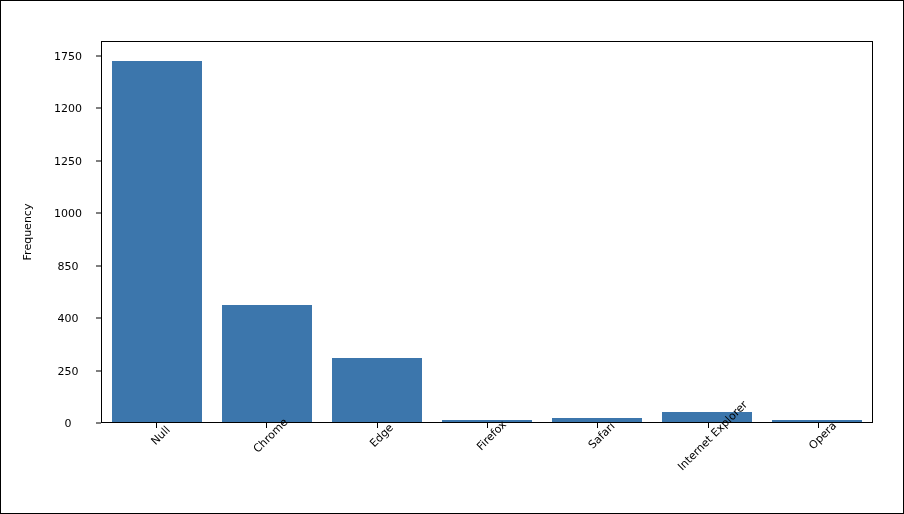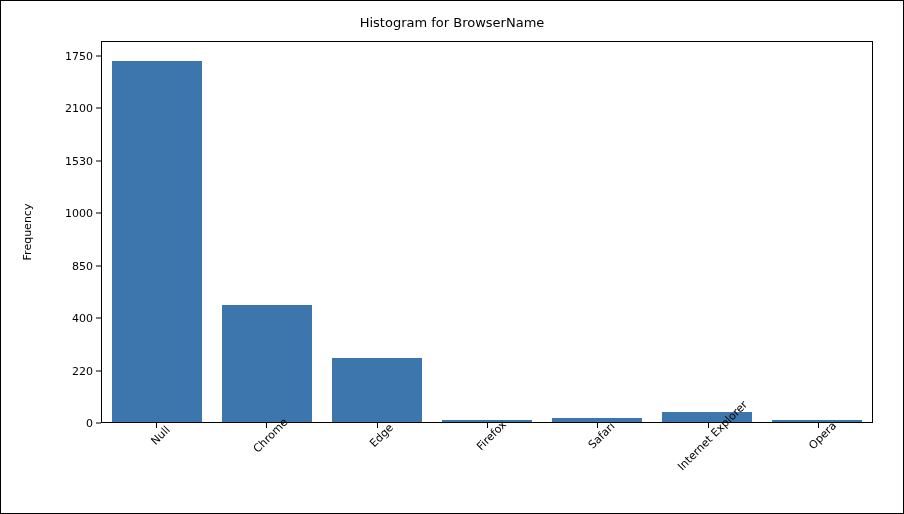--- a/index.html
+++ b/index.html
@@ -43,21 +43,21 @@
       left: 0;
       width: 90px;
       bottom: 80px;
     }
     .y-tick {
       position: absolute;
       right: 8px;
       font-size: 11px;
       color: #000;
       transform: translateY(-50%);
-      text-align: right;
+      text-align: center;
       width: 50px;
     }
     .y-tick-mark {
       position: absolute;
       right: 0;
       width: 5px;
       height: 1px;
       background: #000;
       transform: translateY(-0.5px);
     }
@@ -101,37 +101,36 @@
     .bar {
       position: absolute;
       bottom: 0;
       background: #3c76ac;
     }
   </style>
 </head>
 <body>
 
 <div class="chart-container">
-  <div class="title">Histogram for BrowserName</div>
 
   <div class="y-axis">
     <div class="y-label">Frequency</div>
   <div class="y-tick" style="top: 100%;">0</div>
       <div class="y-tick-mark" style="top: 100%;"></div>
-      <div class="y-tick" style="top: 86.2637%;">220</div>
+      <div class="y-tick" style="top: 86.2637%;">250</div>
       <div class="y-tick-mark" style="top: 86.2637%;"></div>
       <div class="y-tick" style="top: 72.5275%;">400</div>
       <div class="y-tick-mark" style="top: 72.5275%;"></div>
       <div class="y-tick" style="top: 58.7912%;">850</div>
       <div class="y-tick-mark" style="top: 58.7912%;"></div>
       <div class="y-tick" style="top: 45.0549%;">1000</div>
       <div class="y-tick-mark" style="top: 45.0549%;"></div>
-      <div class="y-tick" style="top: 31.3187%;">1530</div>
+      <div class="y-tick" style="top: 31.3187%;">1250</div>
       <div class="y-tick-mark" style="top: 31.3187%;"></div>
-      <div class="y-tick" style="top: 17.5824%;">2100</div>
+      <div class="y-tick" style="top: 17.5824%;">1200</div>
       <div class="y-tick-mark" style="top: 17.5824%;"></div>
       <div class="y-tick" style="top: 3.84615%;">1750</div>
       <div class="y-tick-mark" style="top: 3.84615%;"></div>
     </div>
 
   <div class="plot-area">
     <div class="bars">
         <div class="bar" style="left: 1.28571%; width: 11.7143%; height: 95.0549%;"></div>
         <div class="bar" style="left: 15.5714%; width: 11.7143%; height: 30.7692%;"></div>
         <div class="bar" style="left: 29.8571%; width: 11.7143%; height: 16.7582%;"></div>

